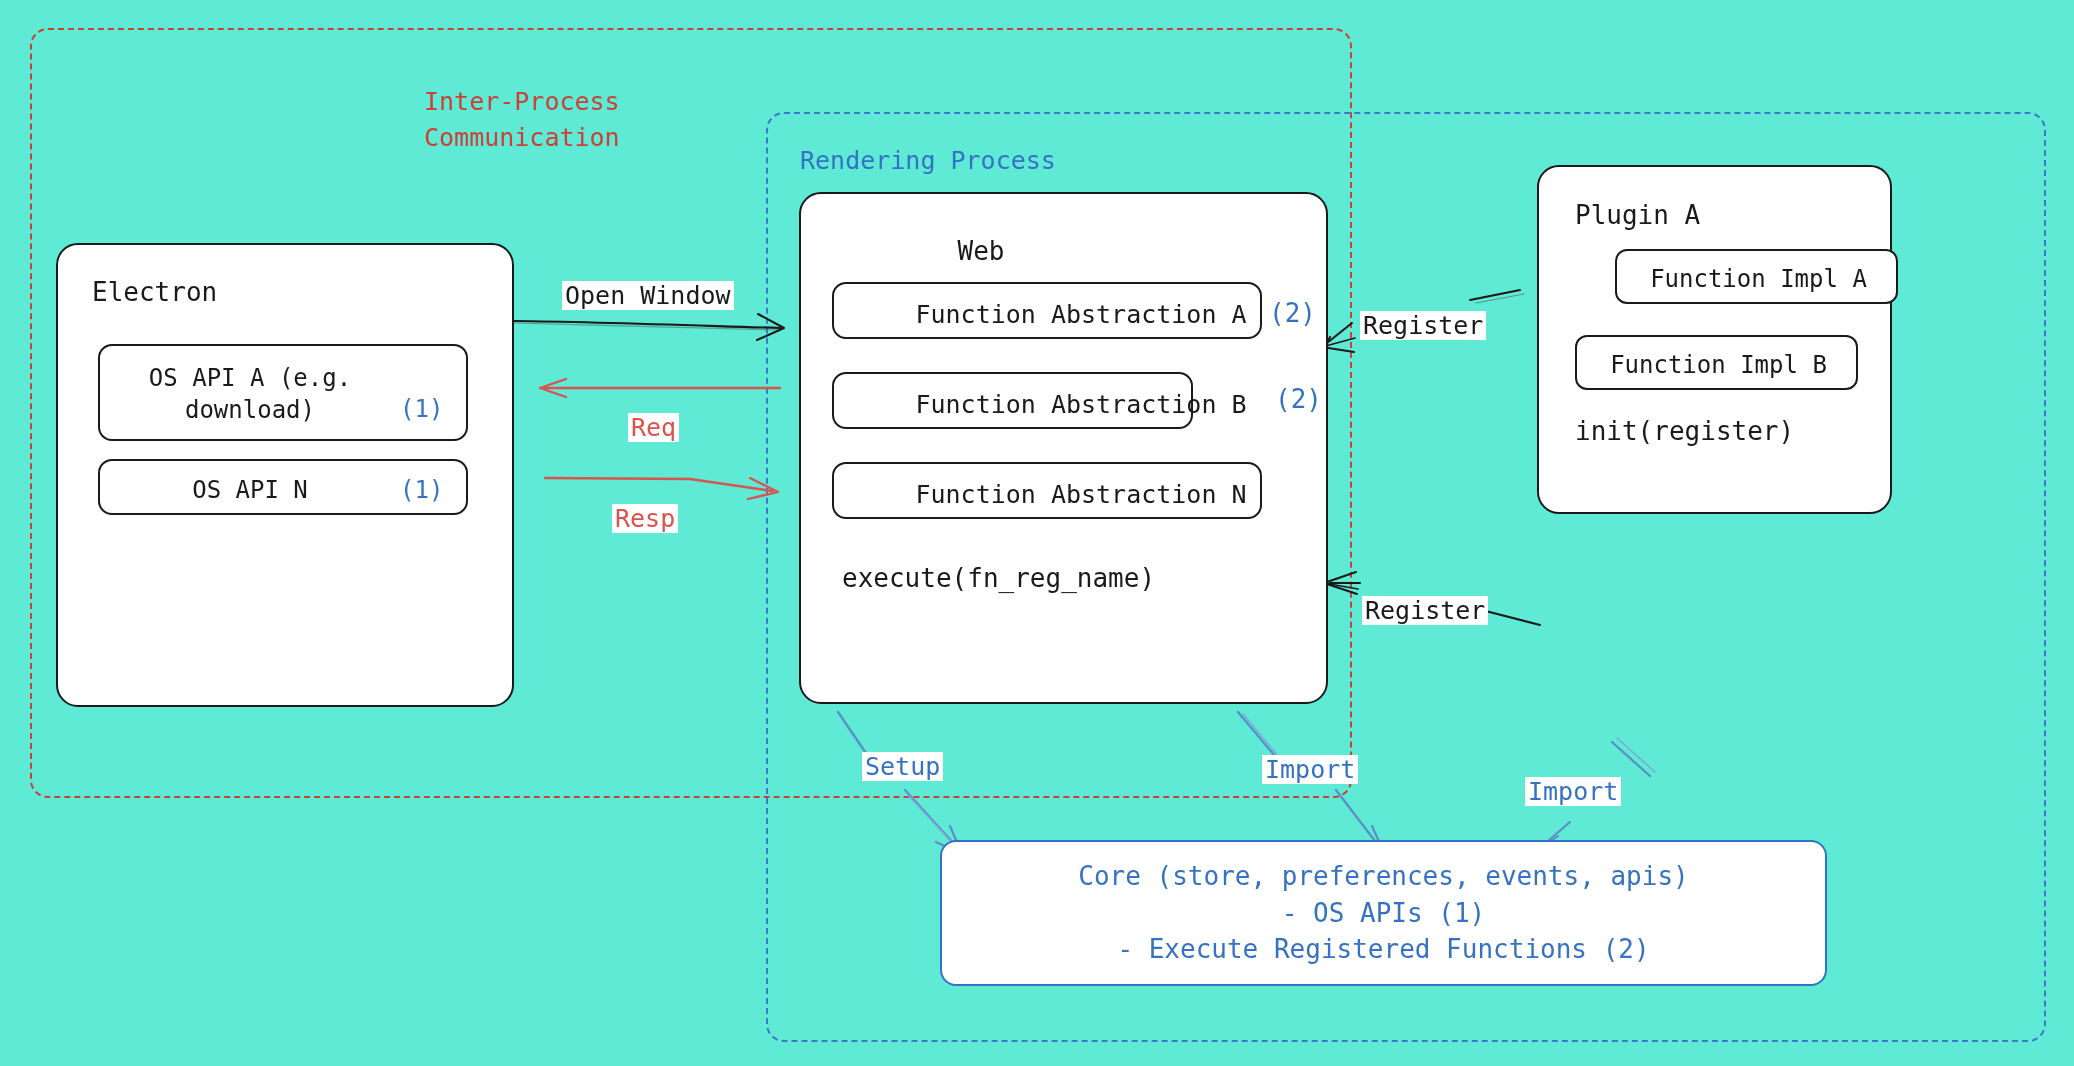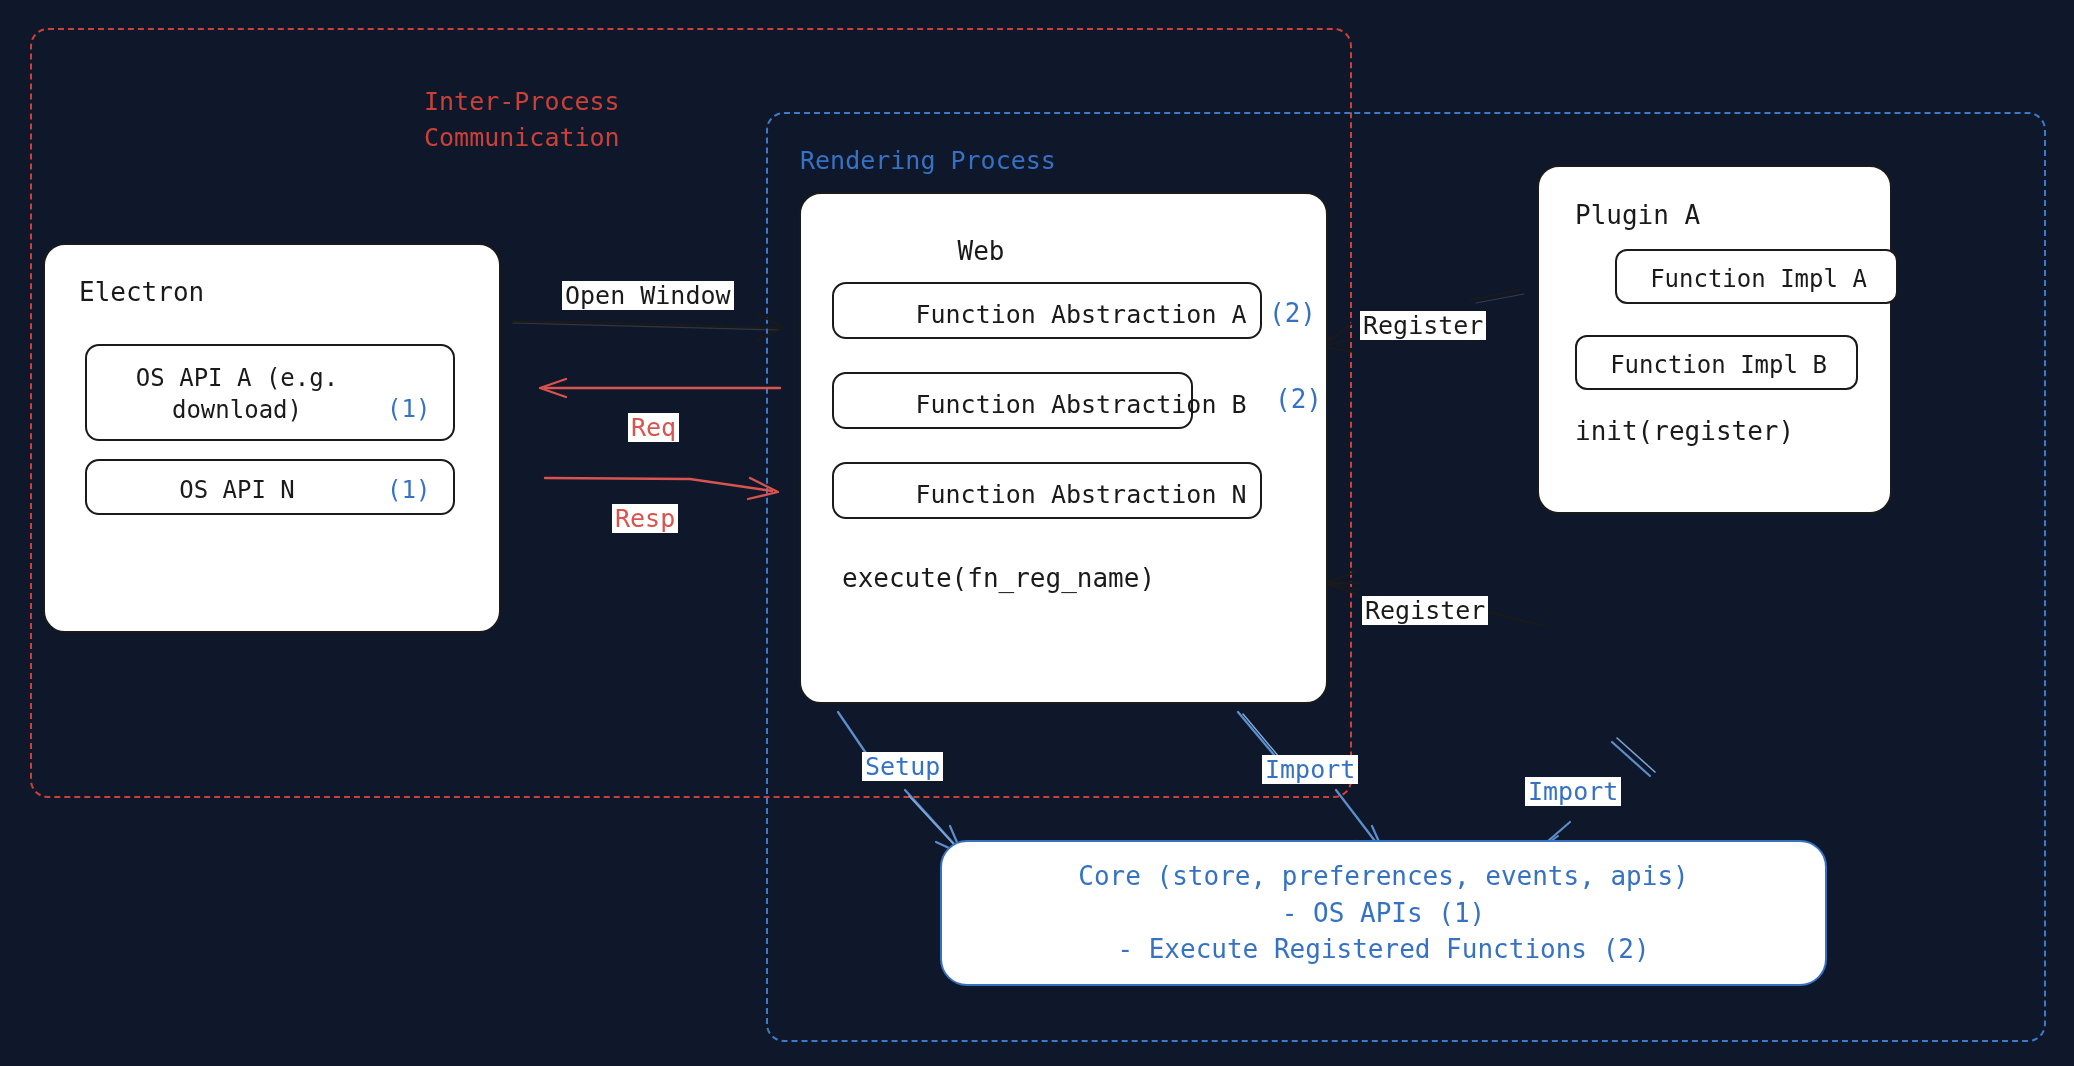--- a/index.html
+++ b/index.html
@@ -7,21 +7,21 @@
     padding: 0;
     background: #ffffff;
   }
   body {
     font-family: "DejaVu Sans Mono", "Liberation Mono", monospace;
   }
   #stage {
     position: relative;
     width: 2074px;
     height: 1066px;
-    background: #0f172a;
+    background: #5eead4;
     overflow: hidden;
   }
   #wires {
     position: absolute;
     left: 0; top: 0;
     width: 2074px;
     height: 1066px;
     pointer-events: none;
   }
   .node {
@@ -76,21 +76,21 @@
     background: #ffffff;
     padding: 0 3px;
   }
   .edge-label.red { color: #d9534f; margin-top: 41px; }
   .edge-label.blue { color: #3672c4; }
 
   .core-box {
     position: absolute;
     box-sizing: border-box;
     border: 2.4px solid #3672c4;
-    border-radius: 27px;
+    border-radius: 16px;
     background: #ffffff;
     display: flex;
     flex-direction: column;
     align-items: center;
     justify-content: center;
   }
   .core-line {
     color: #3672c4;
     font-size: 26px;
     white-space: pre;
@@ -176,21 +176,21 @@
 
     <g>
       <path d="M1612,742 L1650,776" fill="none" stroke="#5b8ecb" stroke-width="2.2" stroke-linecap="round"></path>
       <path d="M1617,738 L1655,772" fill="none" stroke="#7ea8d8" stroke-width="1.5" stroke-linecap="round"></path>
       <path d="M1570,822 L1533,854" fill="none" stroke="#5b8ecb" stroke-width="2.2" stroke-linecap="round"></path>
       <path d="M1558,836 L1527,858 L1560,852" fill="none" stroke="#5b8ecb" stroke-width="2.1" stroke-linecap="round" stroke-linejoin="round"></path>
       <path d="M1527,858 L1556,846" fill="none" stroke="#5b8ecb" stroke-width="1.6" stroke-linecap="round"></path>
     </g>
   </svg>
 
-  <div class="node" style="left:43px; top:243px; width:458px; height:390px; border-radius:22px;">
+  <div class="node" style="left:56px; top:243px; width:458px; height:464px; border-radius:22px;">
     <div class="label t26" style="left:34px; top:30px;">Electron</div>
 
     <div class="node" style="left:40px; top:99px; width:370px; height:97px; border-radius:14px;">
       <div class="label t24 ctr" style="left:0; top:17px; width:300px;">OS API A (e.g.
 download)</div>
       <div class="label t24 num" style="left:300px; top:48px;">(1)</div>
     </div>
 
     <div class="node" style="left:40px; top:214px; width:370px; height:56px; border-radius:14px;">
       <div class="label t24 ctr" style="left:0; top:14px; width:300px;">OS API N</div>

